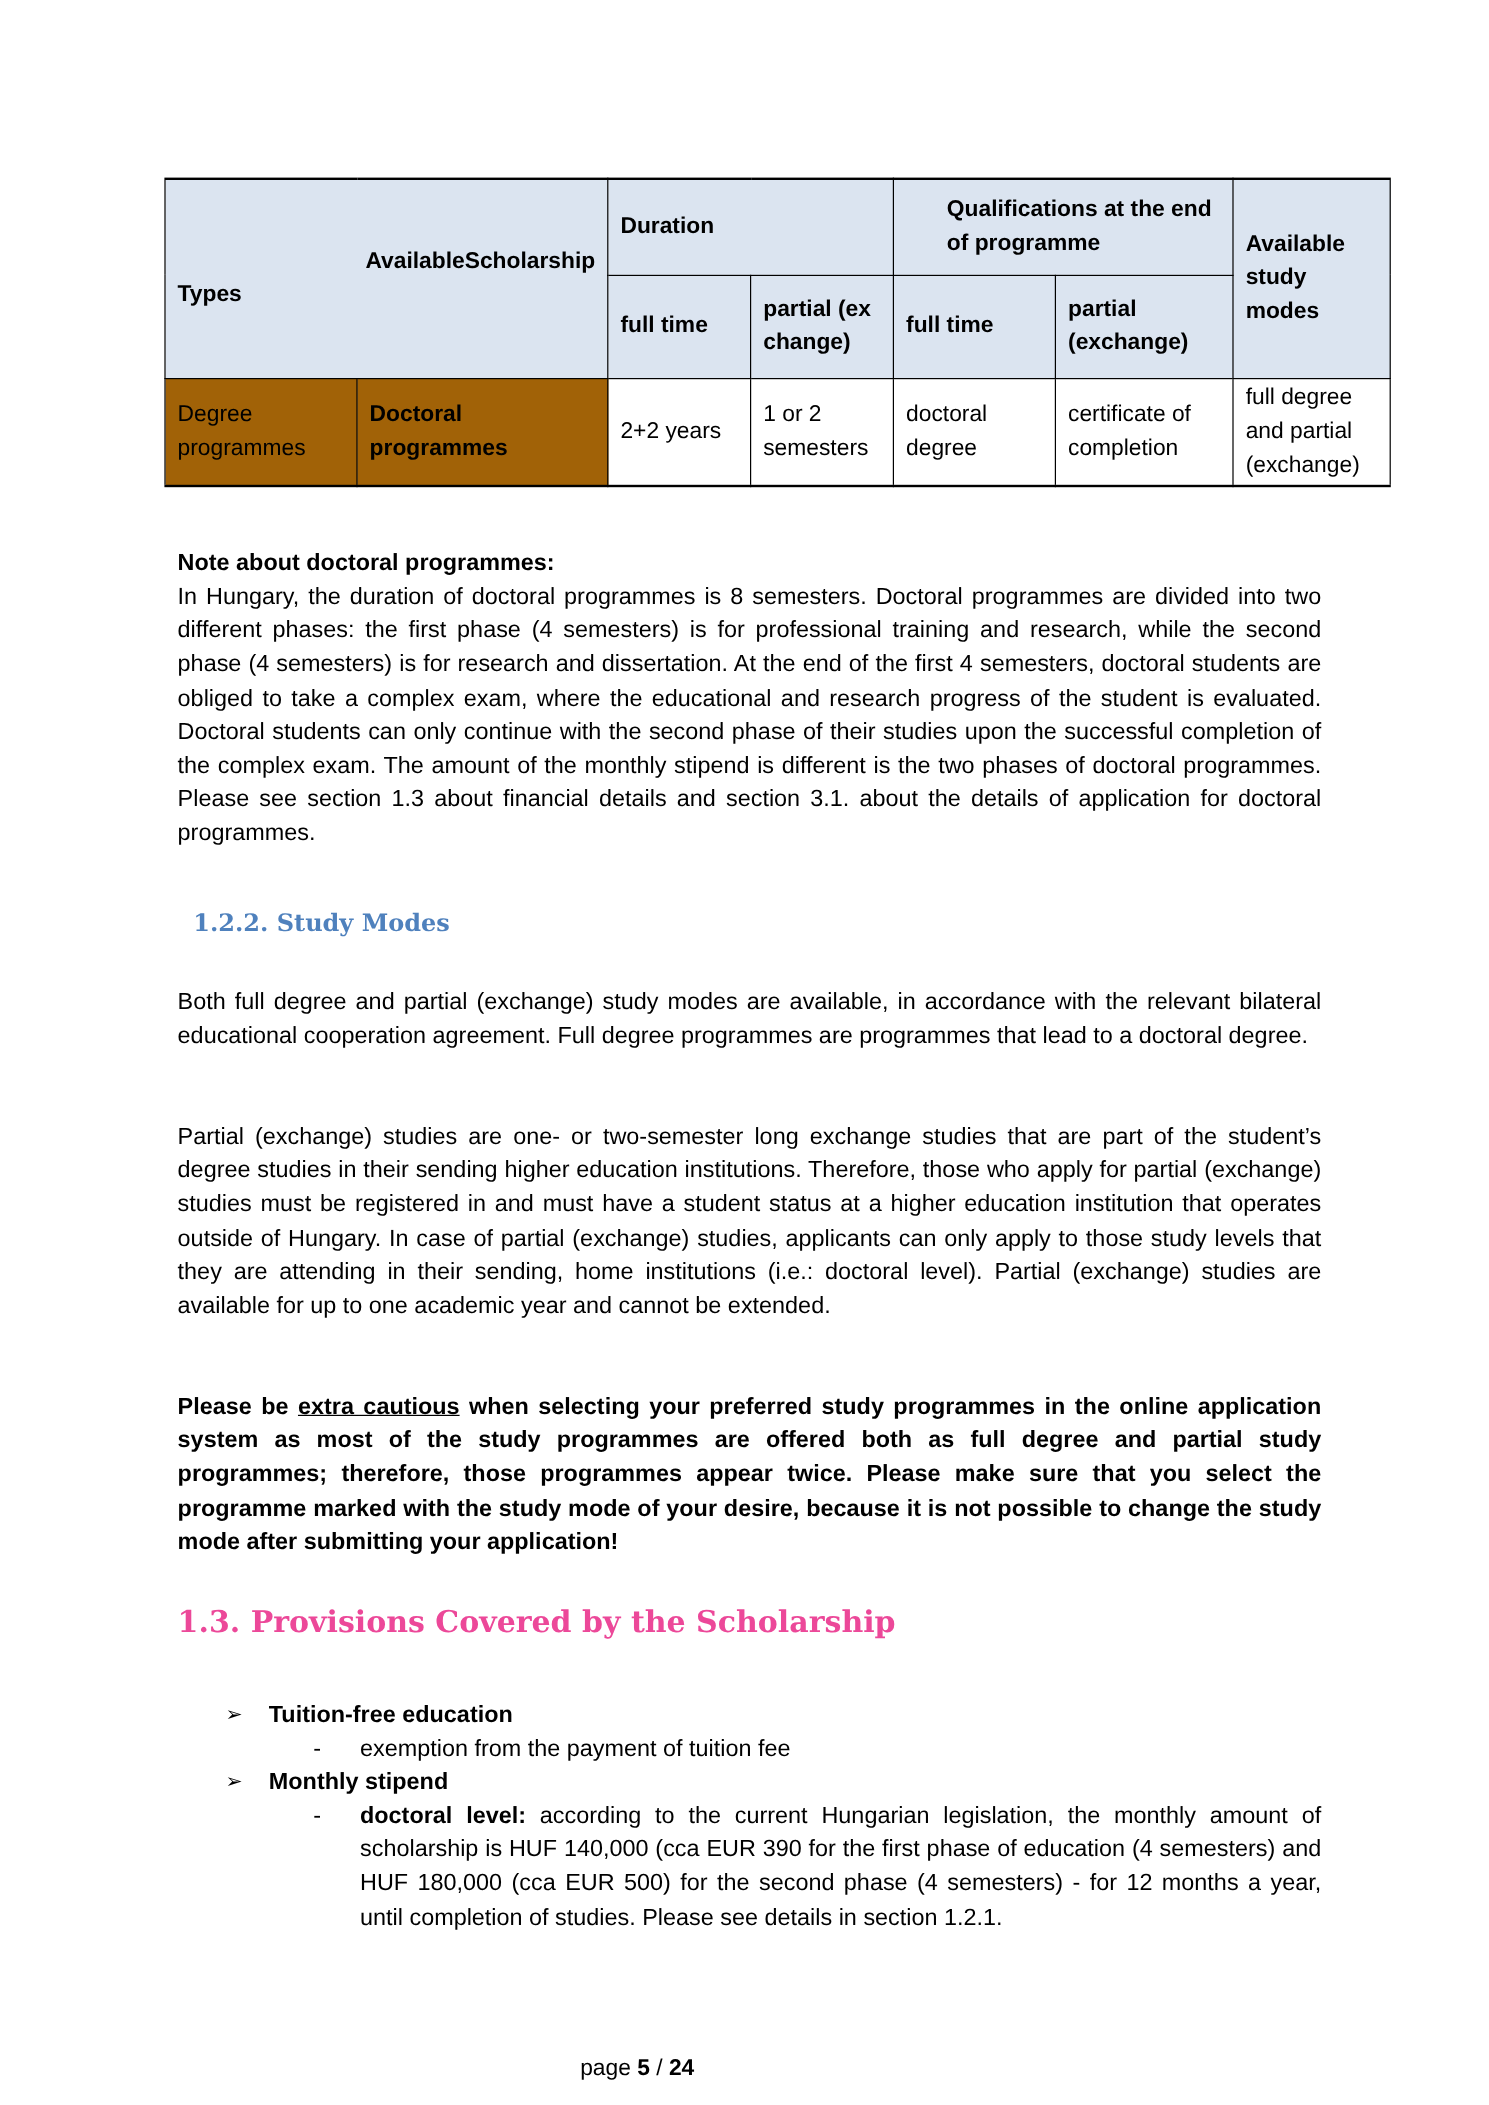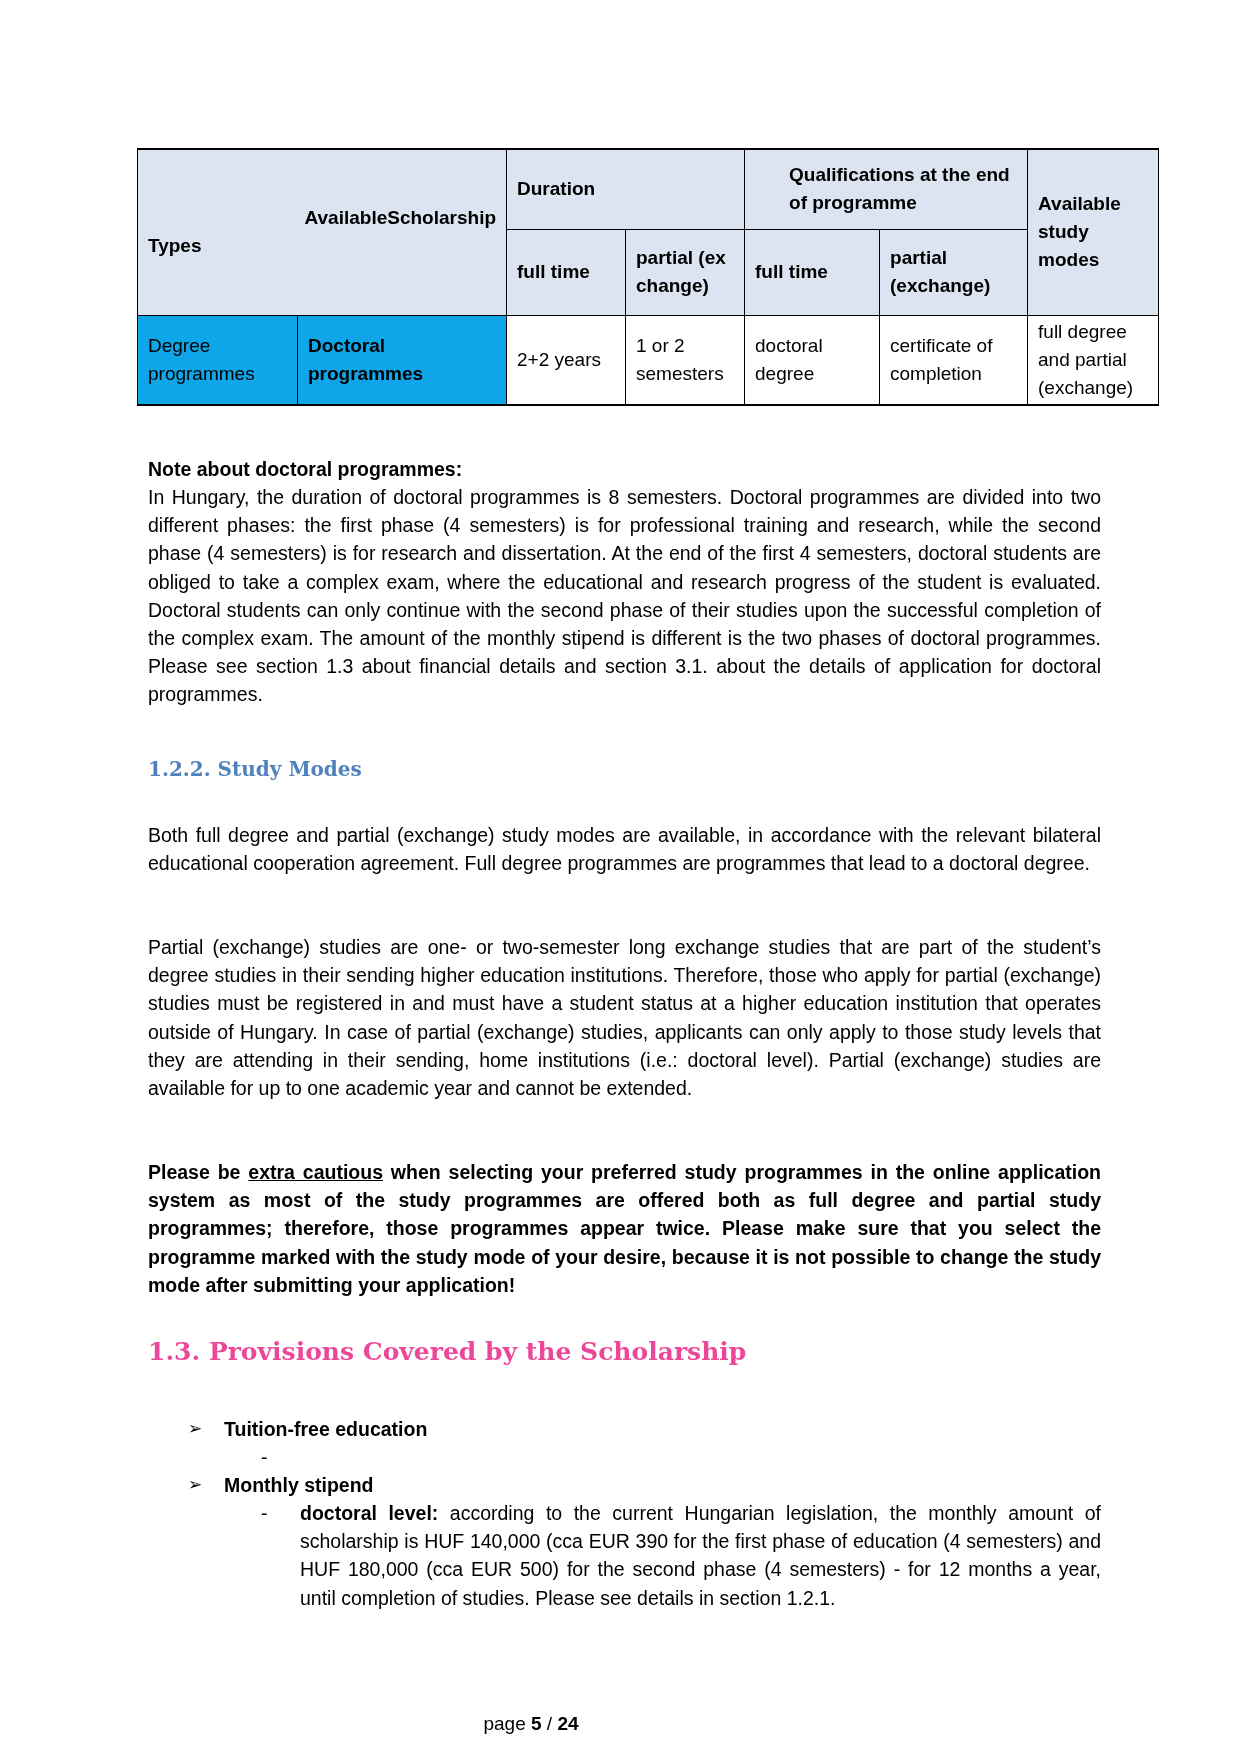--- a/index.html
+++ b/index.html
@@ -5,21 +5,21 @@
   html, body { margin: 0; padding: 0; background: #ffffff; }
   body { width: 1241px; height: 1754px; position: relative; overflow: hidden;
          font-family: "Liberation Sans", sans-serif; color: #000; }
   .page { position: absolute; left: 0; top: 0; width: 1241px; height: 1754px; }
 
   
   table.sch { position: absolute; left: 137px; top: 148px; width: 1021px;
               border-collapse: collapse; table-layout: fixed; font-size: 19px; line-height: 28px; }
   table.sch th, table.sch td { border: 1px solid #000; padding: 2px 10px; vertical-align: middle; text-align: left; }
   table.sch th { font-weight: bold; background: #dbe4f0; }
-  table.sch td.shade { background: #0ea5e9; }
+  table.sch td.shade { background: #a16207; }
   table.sch tr.r1 { height: 80px; }
   table.sch tr.r2 { height: 86px; }
   table.sch tr.r3 { height: 86px; }
   table.sch { border-top: 2px solid #000; border-bottom: 2px solid #000; }
   .just { text-align: justify; text-align-last: justify; }
   .th-left { display: flex; justify-content: flex-end; }
 
   
   .text { position: absolute; left: 148px; width: 953px; font-size: 19.5px; line-height: 28.2px; text-align: justify; }
   .bold { font-weight: bold; }
@@ -79,35 +79,36 @@
       <td>doctoral degree</td>
       <td class="just" style="text-align-last:left;">certificate of completion</td>
       <td class="just" style="text-align-last:left;">full degree and partial (exchange)</td>
     </tr>
   </tbody>
     </table>
 
   <div class="text bold" style="top:455px;">Note about doctoral programmes:</div>
   <div class="text" style="top:483px;">In Hungary, the duration of doctoral programmes is 8 semesters. Doctoral programmes are divided into two different phases: the first phase (4 semesters) is for professional training and research, while the second phase (4 semesters) is for research and dissertation. At the end of the first 4 semesters, doctoral students are obliged to take a complex exam, where the educational and research progress of the student is evaluated. Doctoral students can only continue with the second phase of their studies upon the successful completion of the complex exam. The amount of the monthly stipend is different is the two phases of doctoral programmes. Please see section 1.3 about financial details and section 3.1. about the details of application for doctoral programmes.</div>
 
-  <div class="heading2" style="top:757px;">1.2.2. Study Modes</div>
+  <div class="heading2" style="top:757px;margin-left:13px;">1.2.2. Study Modes</div>
 
   <div class="text" style="top:821px;">Both full degree and partial (exchange) study modes are available, in accordance with the relevant bilateral educational cooperation agreement. Full degree programmes are programmes that lead to a doctoral degree.</div>
   <div class="text" style="top:933px;">Partial (exchange) studies are one- or two-semester long exchange studies that are part of the student’s degree studies in their sending higher education institutions. Therefore, those who apply for partial (exchange) studies must be registered in and must have a student status at a higher education institution that operates outside of Hungary. In case of partial (exchange) studies, applicants can only apply to those study levels that they are attending in their sending, home institutions (i.e.: doctoral level). Partial (exchange) studies are available for up to one academic year and cannot be extended.</div>
 
   <div class="text bold" style="top:1158px;"><span>Please be </span><span class="u">extra cautious</span><span> when selecting your preferred study programmes in the online application system as most of the study programmes are offered both as full degree and partial study programmes; therefore, those programmes appear twice. Please make sure that you select the programme marked with the study mode of your desire, because it is not possible to change the study mode after submitting your application!</span></div>
 
   <div class="heading1" style="top:1337px;">1.3. Provisions Covered by the Scholarship</div>
 
   <div class="bullet-row" style="top:1415px;left:0;width:1241px;height:30px;">
     <span class="arrow">➢</span>
     <span class="bullet-label">Tuition-free education</span>
   </div>
   <div class="bullet-row" style="top:1443px;left:0;width:1241px;height:30px;">
     <span class="dash">-</span>
+    <span class="sub-text">exemption from the payment of tuition fee</span>
   </div>
 
   <div class="bullet-row" style="top:1471px;left:0;width:1241px;height:30px;">
     <span class="arrow">➢</span>
     <span class="bullet-label">Monthly stipend</span>
   </div>
   <div class="bullet-row" style="top:1499px;left:0;width:1241px;height:120px;">
     <span class="dash">-</span>
     <span class="sub-text"><span class="bold">doctoral level:</span><span> according to the current Hungarian legislation, the monthly amount of scholarship is HUF  140,000 (cca EUR 390 for the first phase of education (4 semesters) and HUF  180,000 (cca EUR 500) for the second phase (4 semesters) - for 12 months a year, until completion of studies. Please see details in section 1.2.1.</span></span>
   </div>

